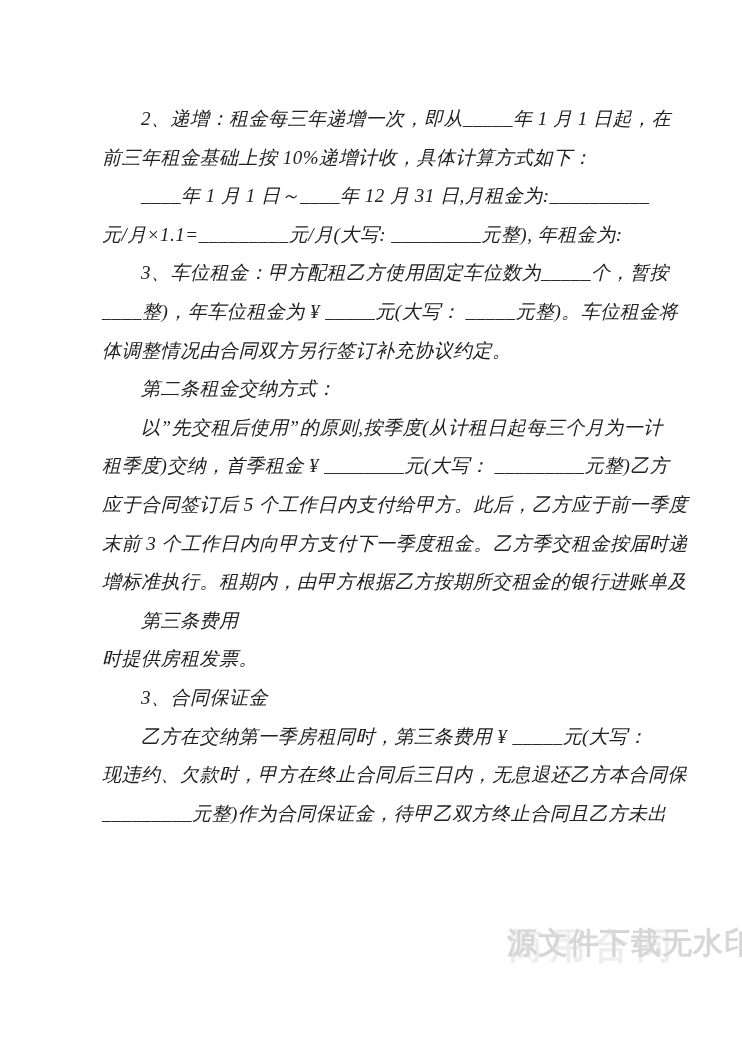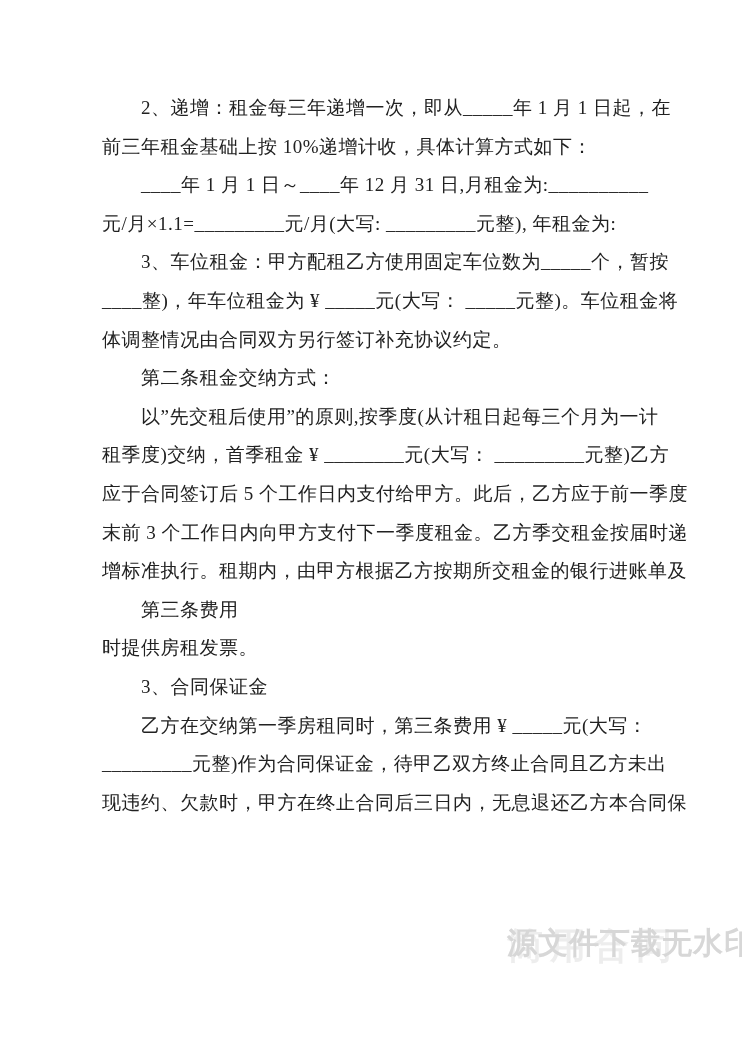--- a/index.html
+++ b/index.html
@@ -15,22 +15,23 @@
     font-family: "Liberation Serif", "DejaVu Serif", serif;
   }
   .page {
     position: absolute;
     inset: 0;
     background: var(--background, #ffffff);
   }
   .content {
     position: absolute;
     left: 102px;
-    top: 89px;
+    top: 100px;
     width: 548px;
+    font-style: italic;
   }
   .line {
     font-size: 19px;
     line-height: 38.6px;
     height: 38.6px;
     color: var(--text, #212121);
     white-space: pre;
     letter-spacing: 0.5px;
   }
   .wm-brand {
@@ -73,18 +74,18 @@
       <div class="line">　　第二条租金交纳方式：</div>
       <div class="line">　　以”先交租后使用”的原则,按季度(从计租日起每三个月为一计</div>
       <div class="line">租季度)交纳，首季租金 ¥ ________元(大写： _________元整)乙方</div>
       <div class="line">应于合同签订后 5 个工作日内支付给甲方。此后，乙方应于前一季度</div>
       <div class="line">末前 3 个工作日内向甲方支付下一季度租金。乙方季交租金按届时递</div>
       <div class="line">增标准执行。租期内，由甲方根据乙方按期所交租金的银行进账单及</div>
       <div class="line">　　第三条费用</div>
       <div class="line">时提供房租发票。</div>
       <div class="line">　　3、合同保证金</div>
       <div class="line">　　乙方在交纳第一季房租同时，第三条费用 ¥ _____元(大写：</div>
+      <div class="line">现违约、欠款时，甲方在终止合同后三日内，无息退还乙方本合同保</div>
       <div class="line">_________元整)作为合同保证金，待甲乙双方终止合同且乙方未出</div>
-      <div class="line">现违约、欠款时，甲方在终止合同后三日内，无息退还乙方本合同保</div>
     </div>
   <div class="wm-brand">简用合同</div>
   <div class="wm-tagline">源文件下载无水印</div>
 </div>
 
 </body></html>

